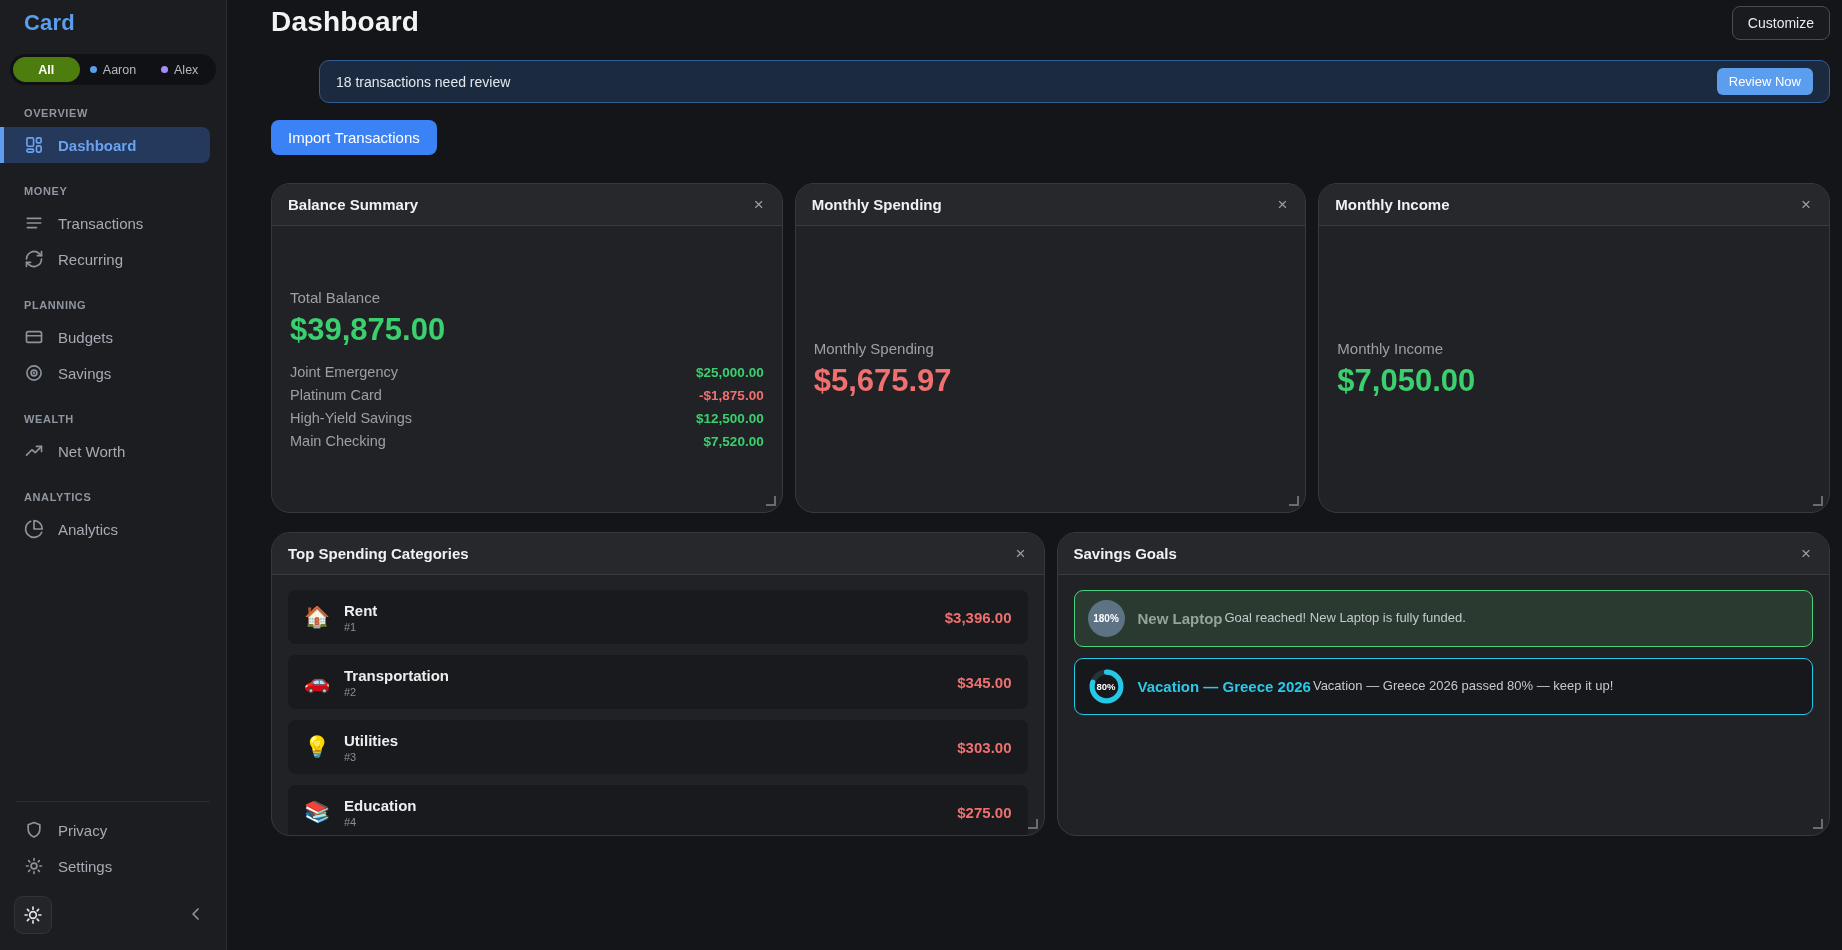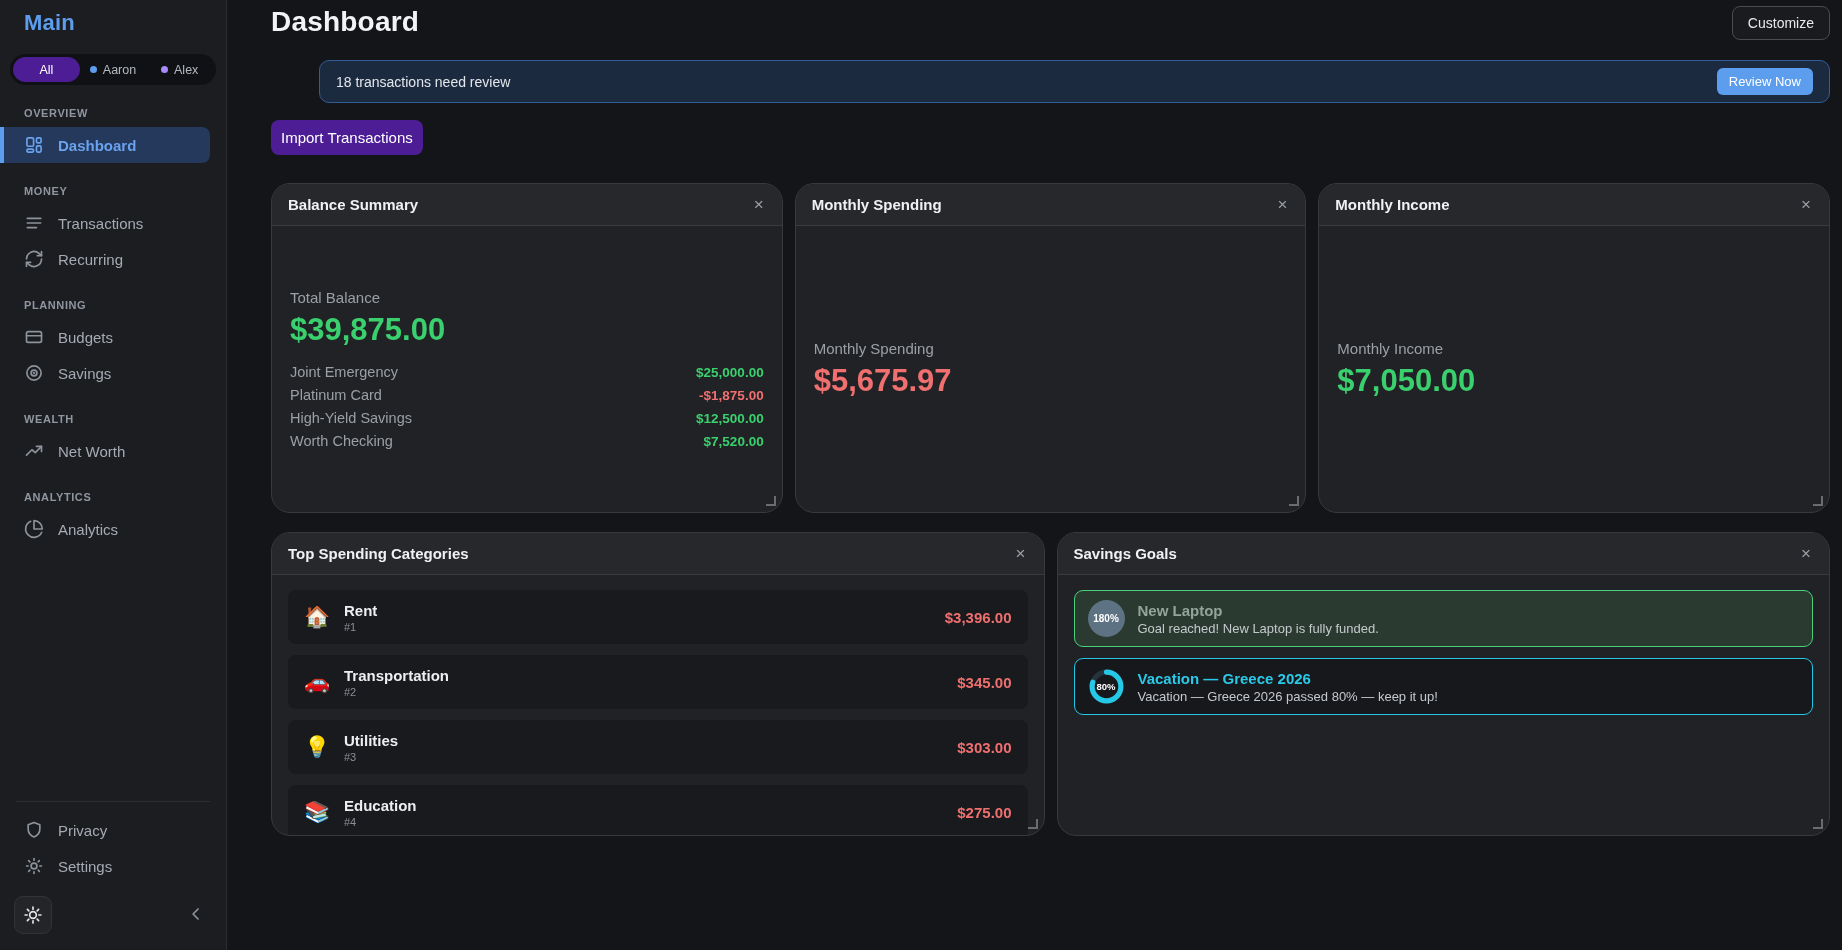--- a/index.html
+++ b/index.html
@@ -14,21 +14,21 @@
     background:#1b1d21; border-right:1px solid #2b2d31;
     display:flex; flex-direction:column;
   }
   .logo { font-size:22px; font-weight:bold; color:#5c9ded; padding:10px 24px 0; letter-spacing:.2px; }
   .filter-pill {
     margin:18px 10px 0; background:#101114; border-radius:17px;
     display:flex; align-items:center; padding:3px; height:31px;
   }
   .filter-seg { flex:1; display:flex; align-items:center; justify-content:center; gap:6px;
     font-size:12.5px; color:#b4b9c0; cursor:pointer; height:25px; border-radius:13px; }
-  .filter-seg.active { background:#4c1d95; color:#fff; font-weight:normal; }
+  .filter-seg.active { background:#4d7c0f; color:#fff; font-weight:bold; }
   .dot { width:7px; height:7px; border-radius:50%; display:inline-block; }
   .section-label { margin:22px 24px 8px; font-size:11px; font-weight:bold; color:#9096a0; letter-spacing:.6px; }
   .nav-item {
     display:flex; align-items:center; gap:14px; padding:8px 24px;
     color:#a6abb3; font-size:15px; cursor:pointer; position:relative;
   }
   .nav-item svg { width:20px; height:20px; color:#8d939b; flex:0 0 auto; }
   .nav-item.active { background:#24395c; color:#6aa2ee; font-weight:bold; margin-right:16px; border-radius:0 8px 8px 0; }
   .nav-item.active svg { color:#6aa2ee; }
   .nav-item.active::before { content:""; position:absolute; left:0; top:0; bottom:0; width:4px; background:#5c9ded; }
@@ -44,22 +44,22 @@
   .main { flex:1; padding:6px 12px 0 44px; display:flex; flex-direction:column; }
   .main-header { display:flex; align-items:flex-start; justify-content:space-between; }
   .page-title { font-size:28px; font-weight:bold; color:#f2f3f5; letter-spacing:.2px; }
   .customize-btn { background:#1a1b1e; border:1px solid #4a4c51; border-radius:8px; color:#e8eaed;
     font-size:14px; padding:8px 15px; cursor:pointer; font-family:inherit; }
   .alert-bar { margin-top:20px; background:#1c2a40; border:1px solid #30movea; border:1px solid #315d94;
     border-radius:10px; height:43px; display:flex; align-items:center; justify-content:space-between; padding:0 16px 0 16px;margin-left:48px; }
   .alert-text { font-size:14px; color:#e3e7ec; }
   .review-btn { background:#5c9ded; border:none; border-radius:6px; color:#fff; font-size:13px;
     padding:6px 12px; cursor:pointer; font-family:inherit;text-align:right; }
-  .import-btn { margin-top:17px; align-self:flex-start; background:#4c1d95; border:none; border-radius:8px;
-    color:#fff; font-size:15px; padding:9px 10px; cursor:pointer; font-family:inherit; }
+  .import-btn { margin-top:17px; align-self:flex-start; background:#3b82f6; border:none; border-radius:8px;
+    color:#fff; font-size:15px; padding:9px 17px; cursor:pointer; font-family:inherit; }
   .grid-row1 { margin-top:28px; display:grid; grid-template-columns:repeat(3,1fr); gap:12px; height:330px; }
   .grid-row2 { margin-top:19px; display:grid; grid-template-columns:1fr 1fr; gap:12px; height:304px; }
   
   .widget { background:#212226; border:1px solid #37393d; border-radius:19px; display:flex; flex-direction:column;
     position:relative; overflow:hidden; }
   .widget-header { background:#27282c; border-bottom:1px solid #3a3b3f; height:42px; min-height:42px;
     display:flex; align-items:center; justify-content:space-between; padding:0 16px; }
   .widget-title { font-size:15px; font-weight:bold; color:#f0f1f3; }
   .close-btn { background:none; border:none; color:#9aa0a6; font-size:17px; cursor:pointer; line-height:1;
     font-family:inherit; padding:2px; }
@@ -88,31 +88,31 @@
   .goals-body { padding:15px 16px; gap:11px; }
   .goal-item { border-radius:9px; display:flex; align-items:center; gap:13px; padding:9px 13px; min-height:55px; }
   .goal-complete { background:#2b3a31; border:1px solid #49d17c; }
   .goal-progress { background:#17181b; border:1px solid #25c8e6; }
   .goal-badge-solid { width:37px; height:37px; min-width:37px; border-radius:50%; background:#5d7283;
     color:#fff; font-size:10px; font-weight:bold; display:flex; align-items:center; justify-content:center; }
   .goal-ring-wrap { width:37px; height:37px; min-width:37px; position:relative; }
   .goal-ring-wrap svg { width:37px; height:37px; display:block; }
   .goal-ring-label { position:absolute; inset:0; display:flex; align-items:center; justify-content:center;
     font-size:9.5px; font-weight:bold; color:#fff; }
-  .goal-info { display:flex; flex-direction:column; gap:2px; }
+  .goal-info { display:flex; flex-direction:row; gap:2px; }
   .goal-name { font-size:15px; font-weight:bold; }
   .goal-complete .goal-name { color:#93a49b; }
   .goal-progress .goal-name { color:#2bc9e8; }
   .goal-msg { font-size:13px; color:#c4c9ce; }
 </style>
 </head>
 <body>
 
 <aside class="sidebar">
-  <div class="logo">Main</div>
+  <div class="logo">Card</div>
 
   <div class="filter-pill">
     <div class="filter-seg active">
       <span>All</span>
     </div>
     <div class="filter-seg">
       <span class="dot" style="background:#5c9ded"></span>
       <span>Aaron</span>
     </div>
     <div class="filter-seg">
@@ -262,21 +262,21 @@
           </div>
           <div class="account-row">
             <span class="account-name">Platinum Card</span>
             <span class="account-amount red">-$1,875.00</span>
           </div>
           <div class="account-row">
             <span class="account-name">High-Yield Savings</span>
             <span class="account-amount green">$12,500.00</span>
           </div>
           <div class="account-row">
-            <span class="account-name">Worth Checking</span>
+            <span class="account-name">Main Checking</span>
             <span class="account-amount green">$7,520.00</span>
           </div>
         </div>
       </div>
       <div class="resize-handle"></div>
     </section>
 
     <section class="widget">
       <div class="widget-header">
         <span class="widget-title">Monthly Spending</span>

